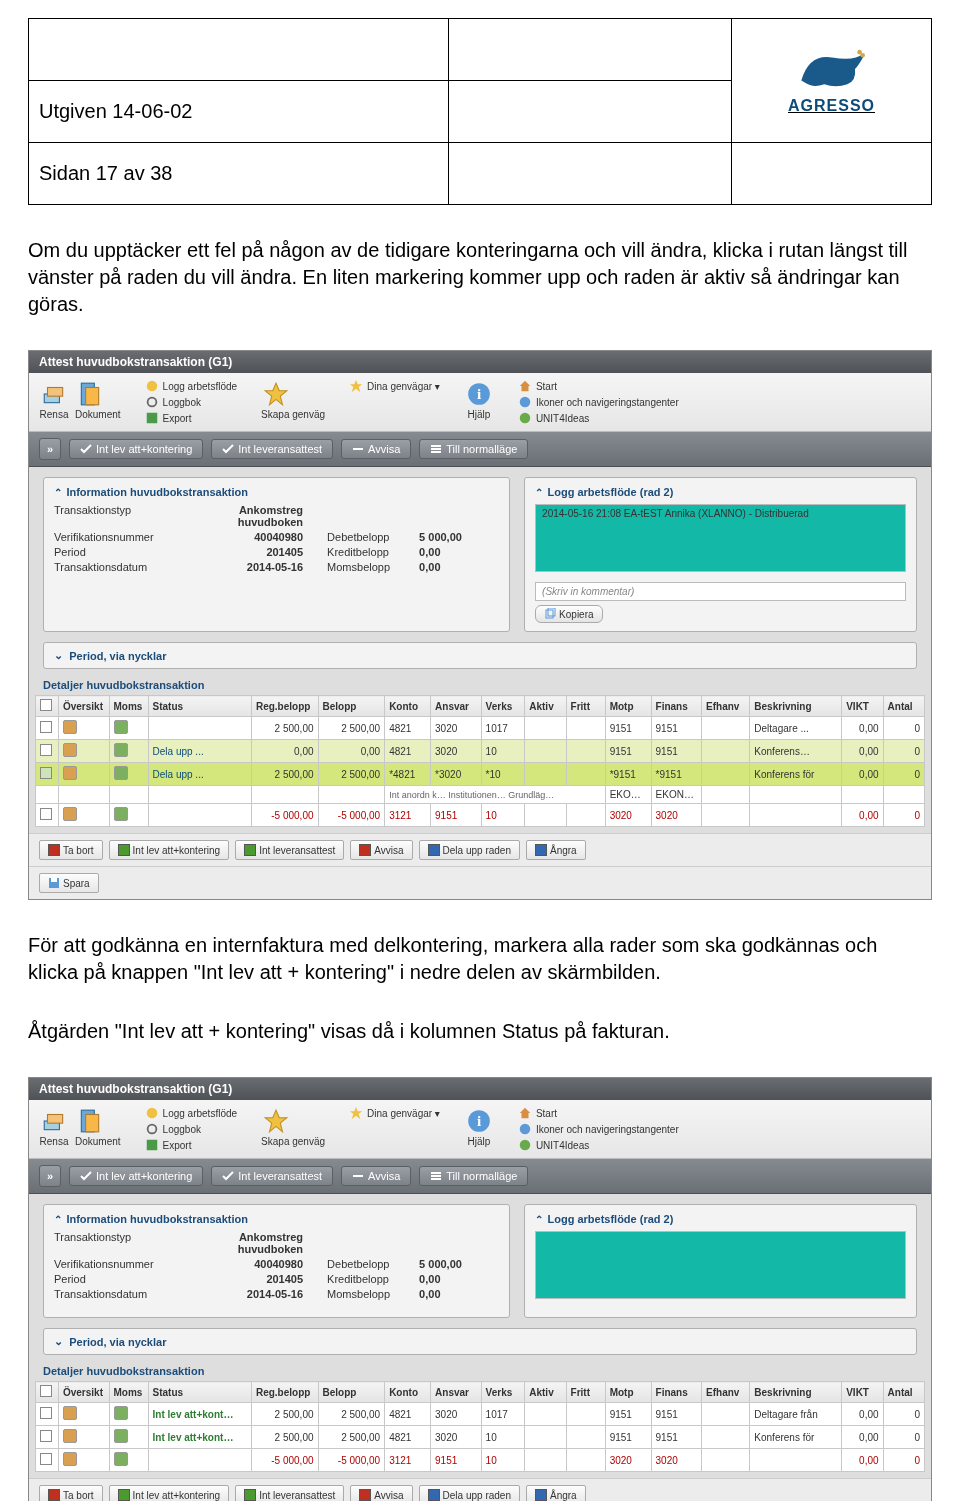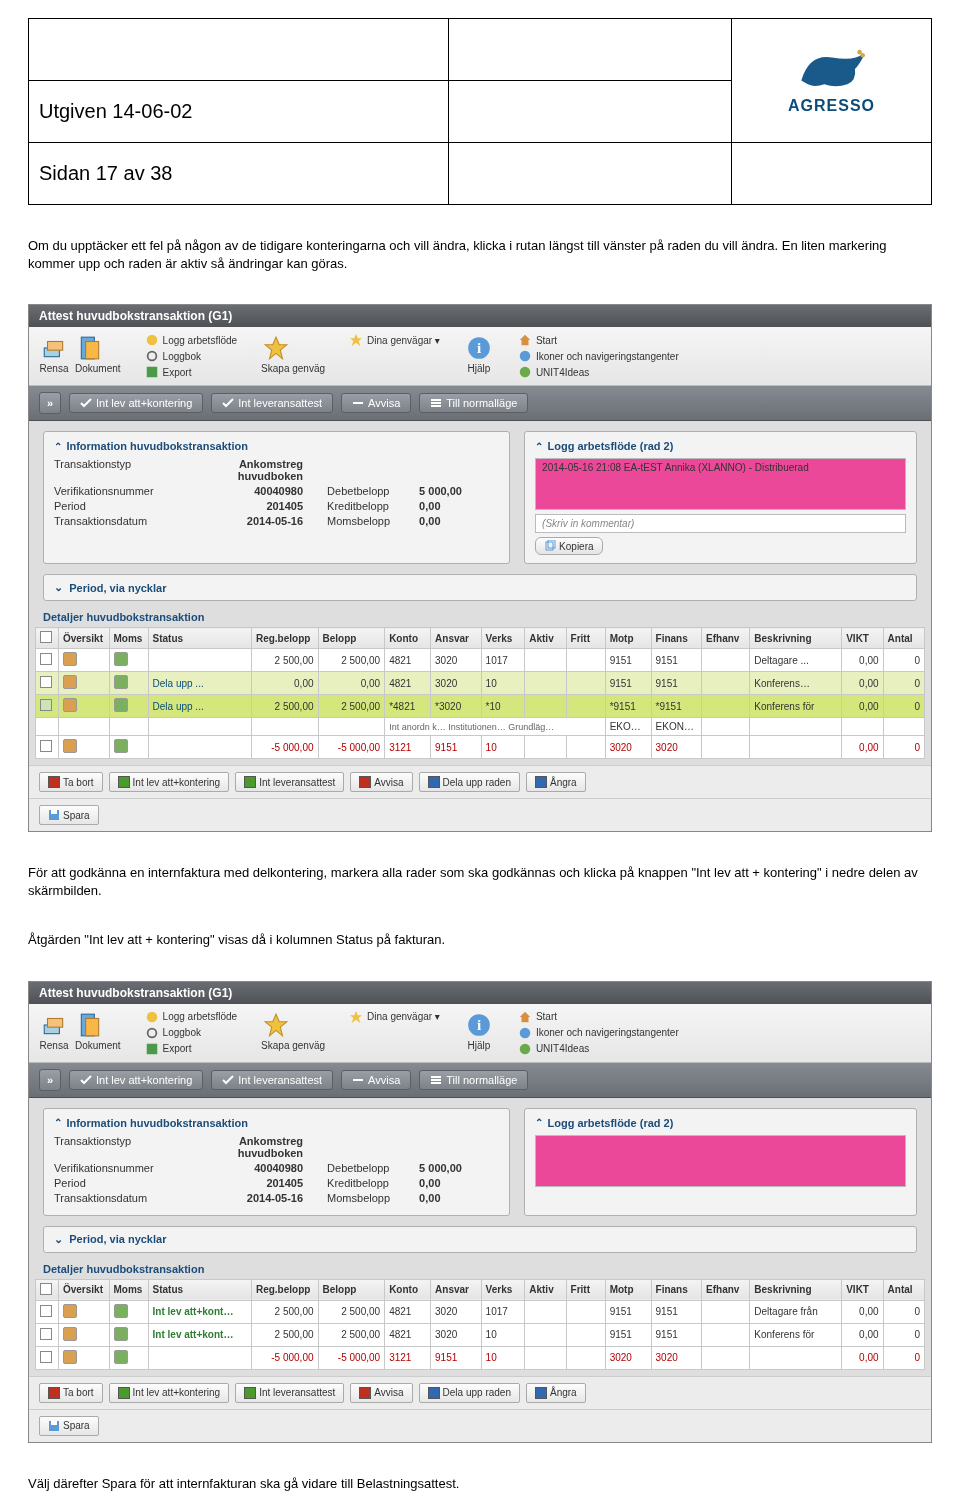--- a/index.html
+++ b/index.html
@@ -7,25 +7,25 @@
     margin: 0;
     font-family: Arial, Helvetica, sans-serif;
     font-size: 14px;
     background: #fff;
     color: #000;
     width: 960px;
   }
   .page { padding: 18px 28px 40px 28px; }
   .hdr-table { border-collapse: collapse; width: 100%; margin-bottom: 28px; }
   .hdr-table td { border: 1px solid #000; height: 62px; vertical-align: middle; padding: 6px 10px; font-size: 20px; }
-  .hdr-logo-cell { width: 200px; text-align: center; }
+  .hdr-logo-cell { width: 200px; text-align: center; text-decoration: underline; }
   .logo-wrap { display:flex; flex-direction:column; align-items:center; }
   .logo-bull svg { width: 80px; height: 46px; }
   .logo-text { font-weight: bold; color: #0b4c7a; font-size: 16px; letter-spacing: 1px; }
-  .body-text { font-size: 13px; line-height: 1.35; margin: 32px 0; }
+  .body-text { font-size: 20px; line-height: 1.35; margin: 32px 0; }
   .shot {
     border: 1px solid #888;
     background: #dedede;
     font-size: 11px;
     color: #333;
     margin: 10px 0;
     position: relative;
     overflow: hidden;
   }
   .titlebar {
@@ -88,21 +88,21 @@
     padding:8px 10px;
     font-size:11px;
   }
   .panel-title { color:#1b4c7a; font-weight:bold; margin-bottom:6px; display:flex; align-items:center; gap:4px; }
   .panel-title .chev { font-size:10px; }
   .kv-row { display:flex; justify-content:space-between; margin:3px 0; gap:8px; }
   .kv-row .k { flex:0 0 140px; }
   .kv-row .v { flex:1; text-align:right; font-weight:bold; }
   .kv-row .v2 { flex:0 0 80px; font-weight:bold; }
   .kv-row .k2 { flex:0 0 100px;padding-left:16px; }
-  .log-box { background:#ec4899; border:1px solid #bbb; height:52px; padding:3px 6px; font-size:10px; overflow:hidden; margin-bottom:4px; }
+  .log-box { background:#14b8a6; border:1px solid #bbb; height:68px; padding:3px 6px; font-size:10px; overflow:hidden; margin-bottom:10px; }
   .comment-input { width:100%; border:1px solid #bbb; padding:3px 6px; font-style:italic; color:#888; font-size:10px; margin-bottom:4px; background:#fff; }
   .copy-btn { display:inline-flex; align-items:center; gap:3px; border:1px solid #aaa; background:linear-gradient(#fefefe,#e4e4e4); padding:2px 8px; font-size:10px; cursor:pointer; border-radius:6px; }
   .period-row { margin:0 14px 10px 14px; padding:6px 10px; border:1px solid #b0b0b0; background:#f3f3f3; border-radius:3px; font-size:11px; color:#1b4c7a; font-weight:bold; display:flex; align-items:center; gap:6px; }
   .detail-title { font-size:11px; font-weight:bold; color:#1b4c7a; margin:4px 14px; }
   .grid-wrap { margin:0 6px 6px 6px; }
   table.grid { border-collapse:collapse; width:100%; font-size:10px; table-layout:fixed; }
   table.grid th, table.grid td {
     border:1px solid #c8c8c8;
     padding:3px 4px;
     background:#fff;

